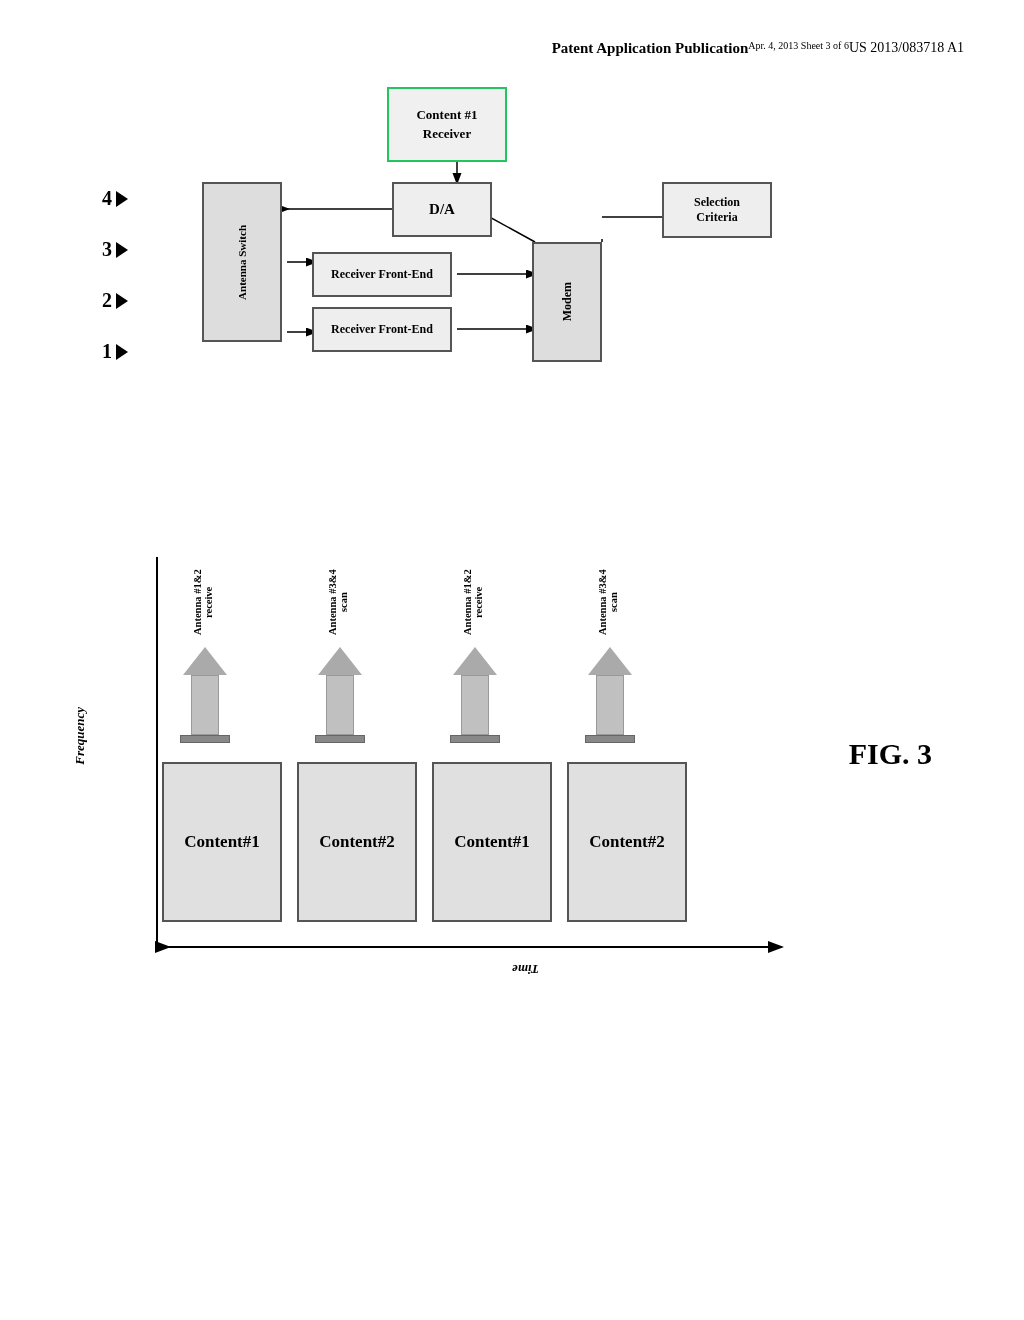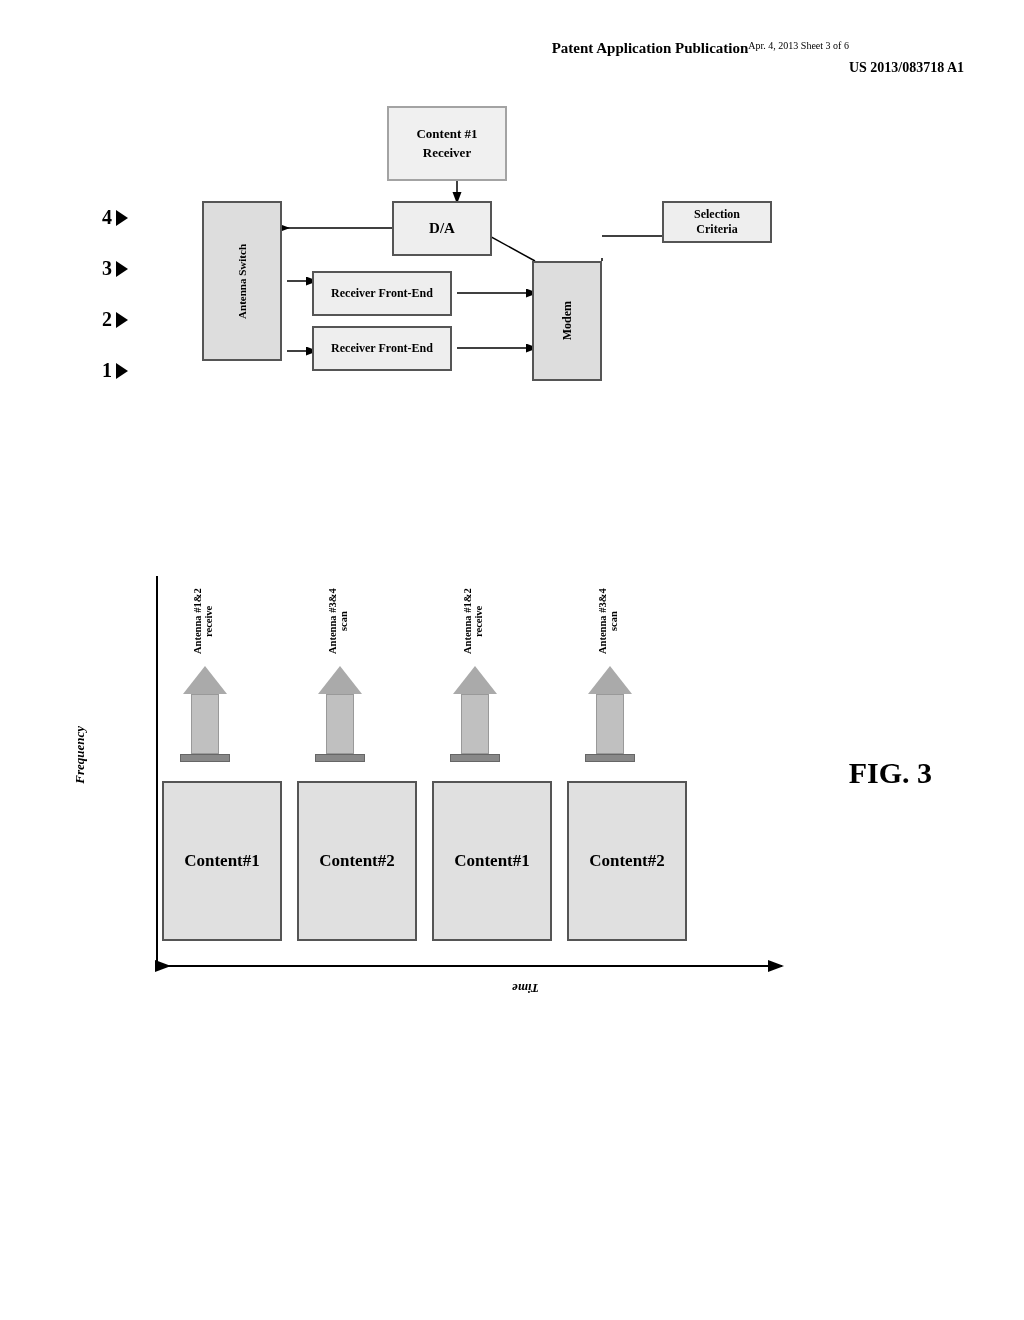--- a/index.html
+++ b/index.html
@@ -31,22 +31,21 @@
     .header-left {
       font-size: 15px;
       font-weight: bold;
     }
     .header-center {
       font-size: 10px;
       text-align: center;
     }
     .header-right {
       font-size: 14px;
-      font-weight: bold;
-      margin-top: 20px;
+      font-weight: normal;
     }
 
     
     .diagram-top {
       position: relative;
       width: 820px;
       height: 380px;
       margin: 0 auto 40px auto;
     }
 
@@ -163,21 +162,21 @@
       text-orientation: mixed;
       transform: rotate(180deg);
     }
 
     
     .selection-box {
       position: absolute;
       left: 560px;
       top: 95px;
       width: 110px;
-      height: 42px;
+      height: 56px;
       border: 2px solid #555;
       background: #eee;
       display: flex;
       align-items: center;
       justify-content: center;
       font-size: 12px;
       font-weight: bold;
       text-align: center;
     }
 
@@ -231,21 +230,21 @@
         </marker>
         <marker id="arr-left" markerWidth="8" markerHeight="8" refX="2" refY="3" orient="auto">
           <path d="M8,0 L8,6 L0,3 z" fill="#000"></path>
         </marker>
         <marker id="arr-up" markerWidth="8" markerHeight="8" refX="3" refY="6" orient="auto">
           <path d="M0,8 L6,8 L3,0 z" fill="#000"></path>
         </marker>
       </defs>
     </svg>
 
-    <div style="position:absolute; top:0; left:285px; width:120px; height:75px; border:2px solid #a3a3a3; background:#f0f0f0; display:flex; align-items:center; justify-content:center;">
+    <div style="position:absolute; top:0; left:285px; width:120px; height:75px; border:2px solid #22c55e; background:#f0f0f0; display:flex; align-items:center; justify-content:center;">
       <div style="font-size:13px; font-weight:bold; text-align:center; line-height:1.4;">Content #1<br>Receiver</div>
     </div>
 
     <div class="antenna-numbers">
       <div class="antenna-num">
         <span style="font-size:20px; font-weight:bold;">4</span>
         <span class="arrow-right"></span>
       </div>
       <div class="antenna-num">
         <span style="font-size:20px; font-weight:bold;">3</span>

